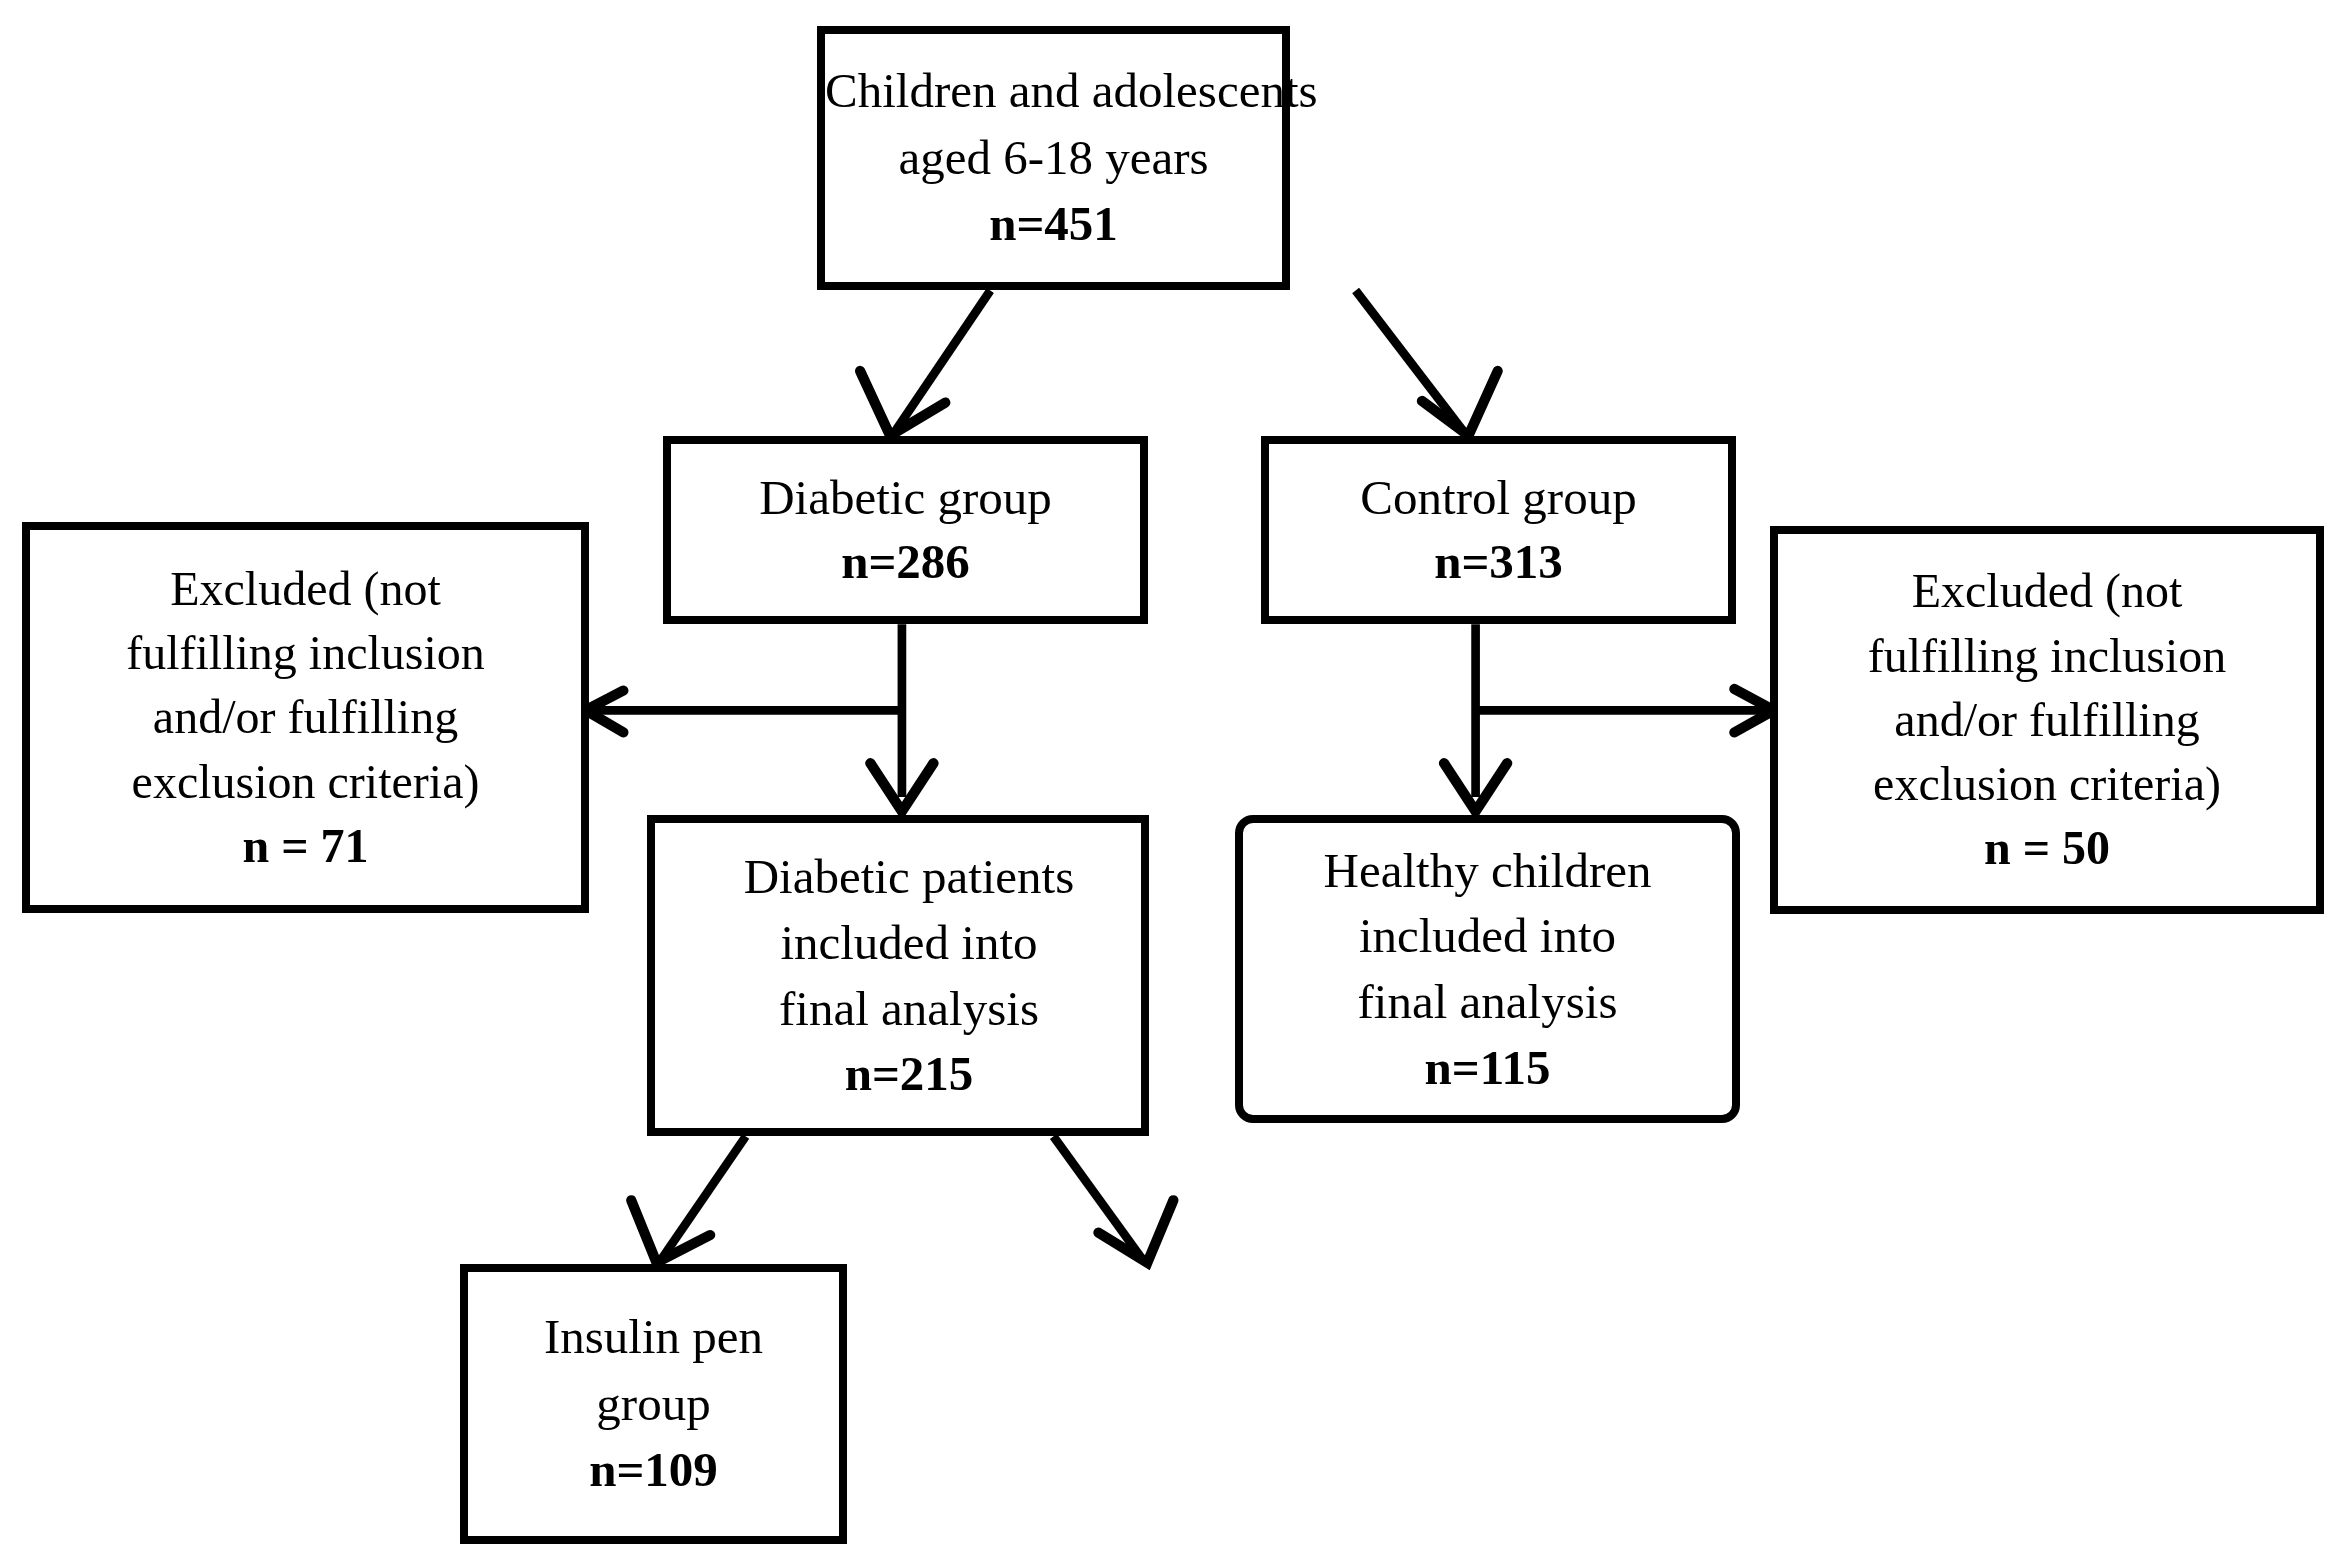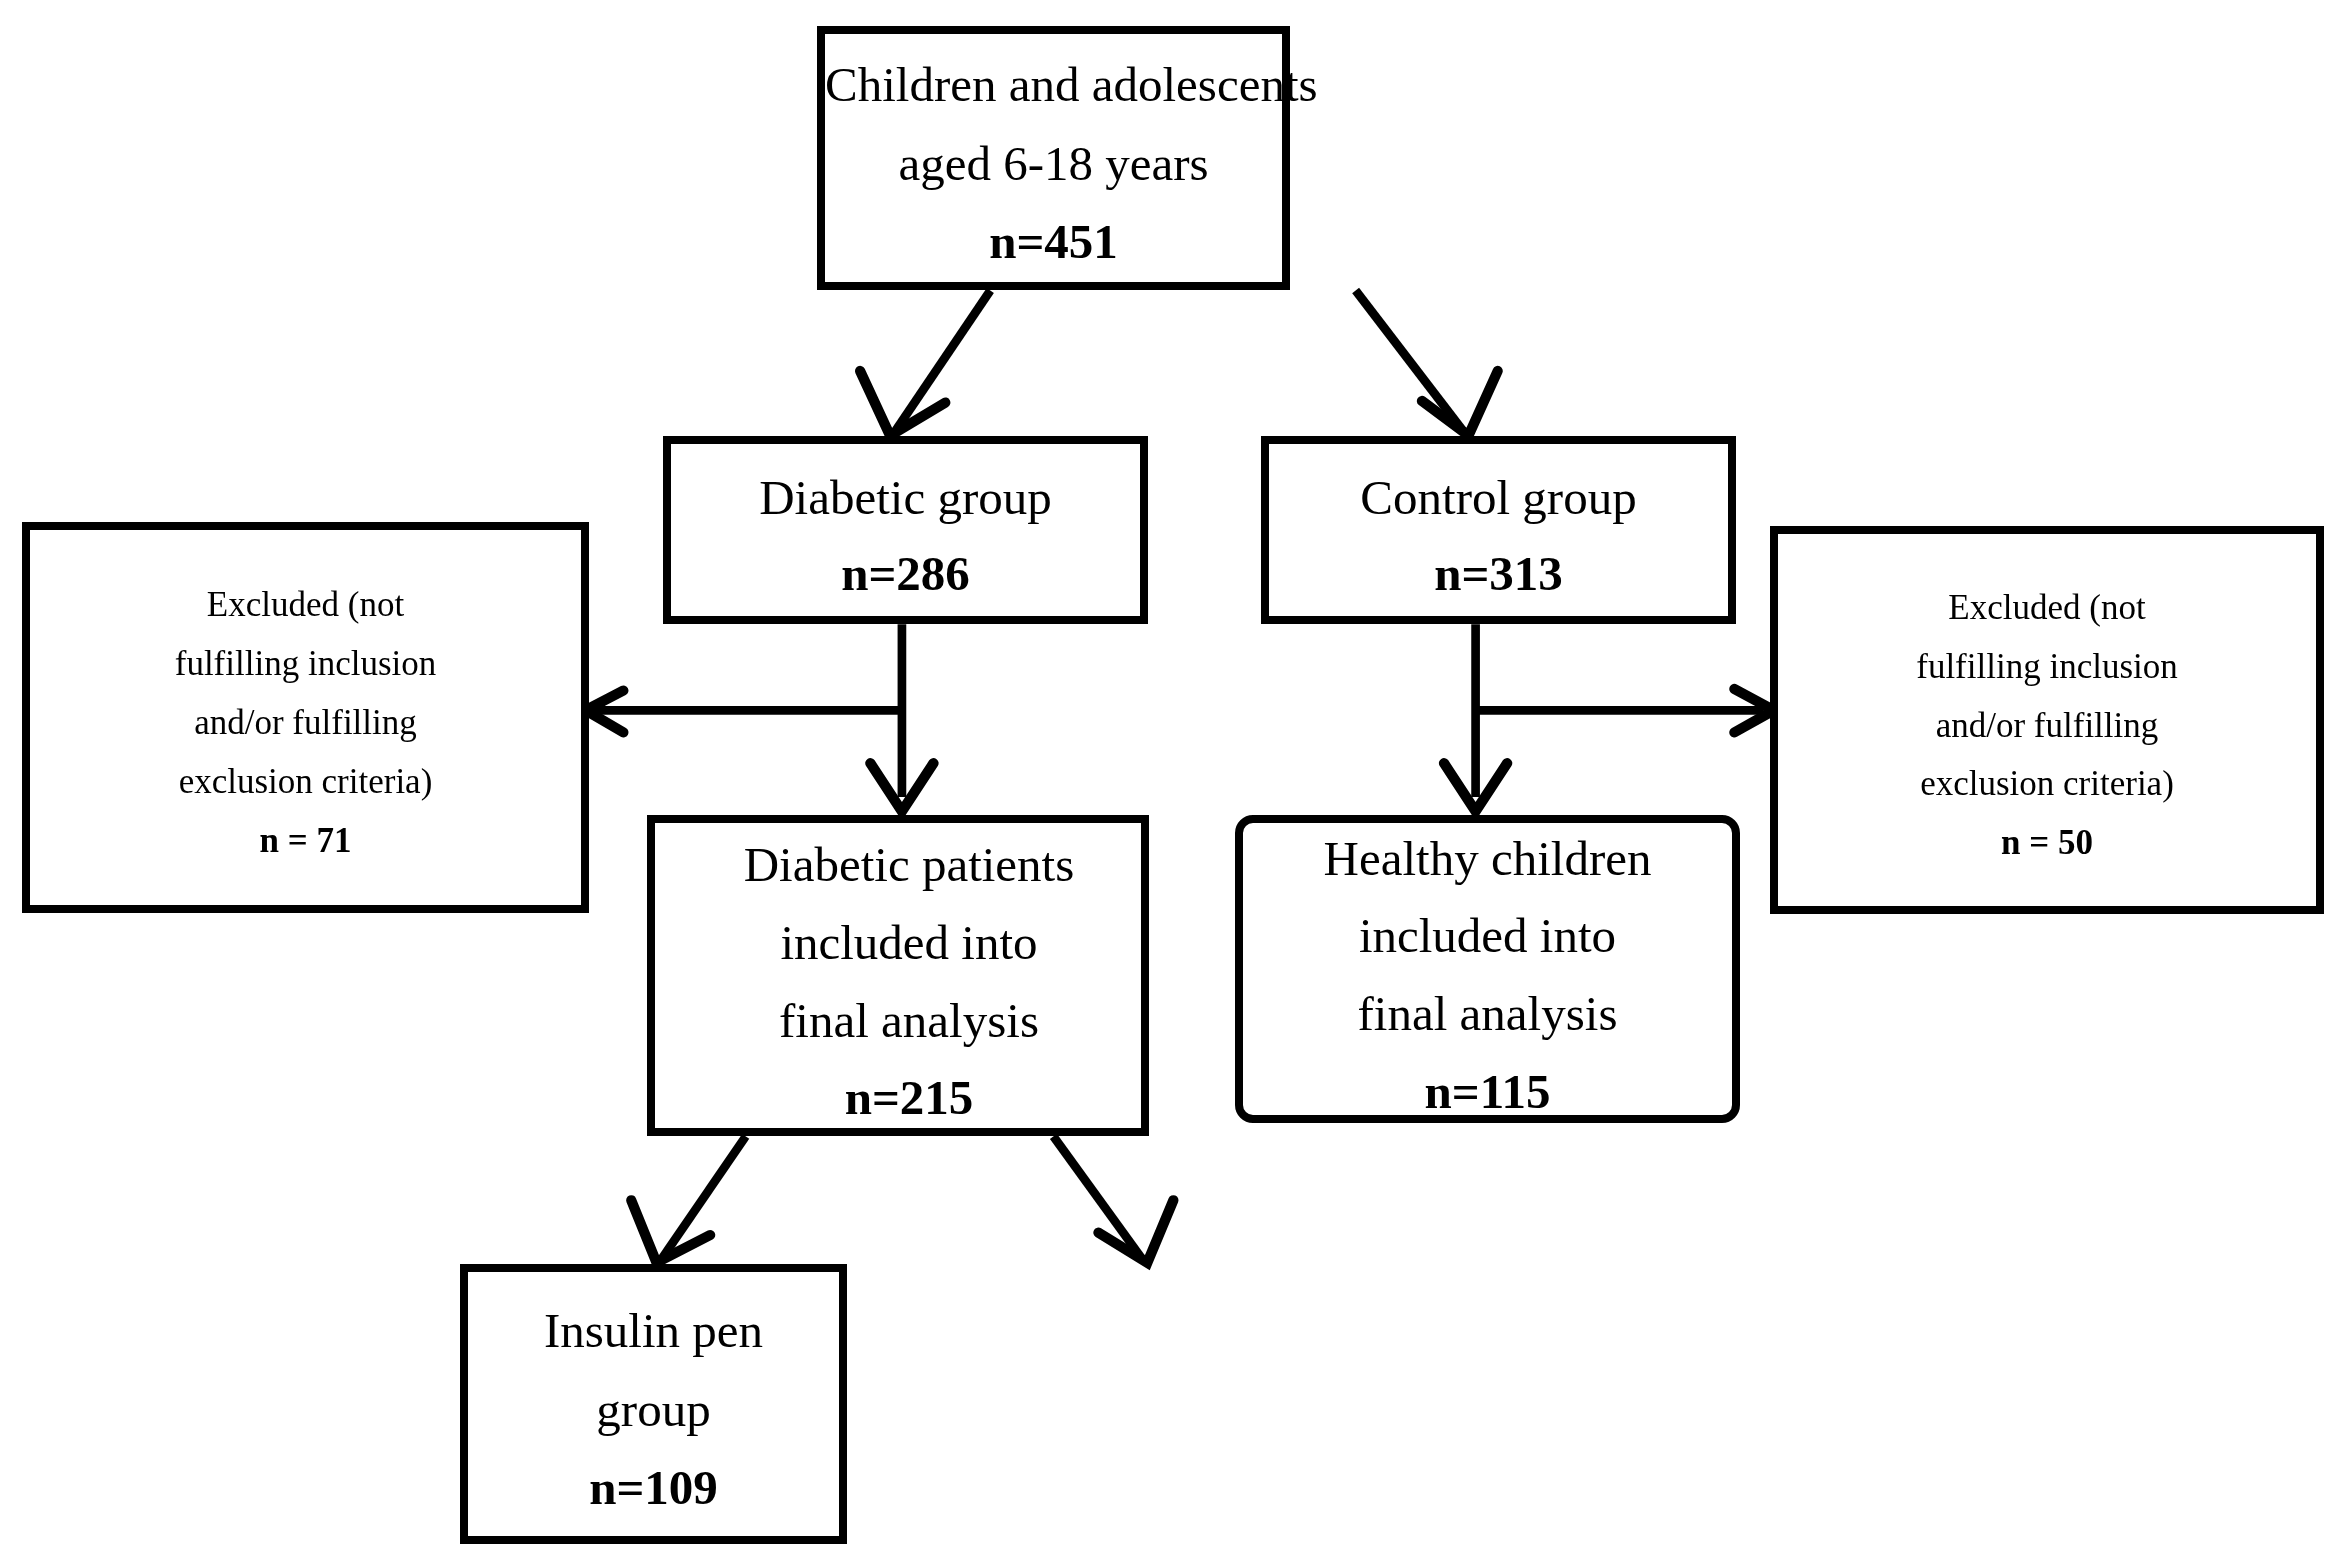--- a/index.html
+++ b/index.html
@@ -36,38 +36,37 @@
     color: #000000;
     z-index: 2;
   }
   .line {
     display: block;
     width: 100%;
     line-height: 1.30;
     font-size: 49px;
     font-weight: 400;
     white-space: nowrap;
-    margin-top: 12px;
   }
   .line.count {
     font-weight: 700;
   }
   
   #node-source        { left: 817px; top: 26px;   width: 473px;  height: 264px; }
   #node-diabetic      { left: 663px;  top: 436px;  width: 485px;  height: 188px; }
   #node-control       { left: 1261px; top: 436px;  width: 475px;  height: 188px; }
   #node-excluded-left { left: 22px;   top: 522px;  width: 567px;  height: 391px; }
   #node-excluded-right{ left: 1770px; top: 526px;  width: 554px;  height: 388px; }
   #node-diabetic-final{ left: 647px;  top: 815px; width: 502px;  height: 321px; padding-left: 22px; }
   #node-healthy-final { left: 1235px; top: 815px; width: 505px;  height: 308px; border-radius: 18px; }
   #node-pen           { left: 460px;  top: 1264px; width: 387px;  height: 280px; }
   #node-pump          { left: 945px; top: 1264px; width: 385px;  height: 280px; }
 
   #node-excluded-left .line,
-  #node-excluded-right .line { font-size: 35px; line-height: 1.34; }
+  #node-excluded-right .line { font-size: 48px; line-height: 1.34; }
   #node-source .line { line-height: 1.36; }
   #node-diabetic-final .line,
   #node-healthy-final .line { line-height: 1.34; }
   #node-pen .line,
   #node-pump .line { line-height: 1.36; }
 </style>
 </head>
 <body>
 
 <div id="canvas">

